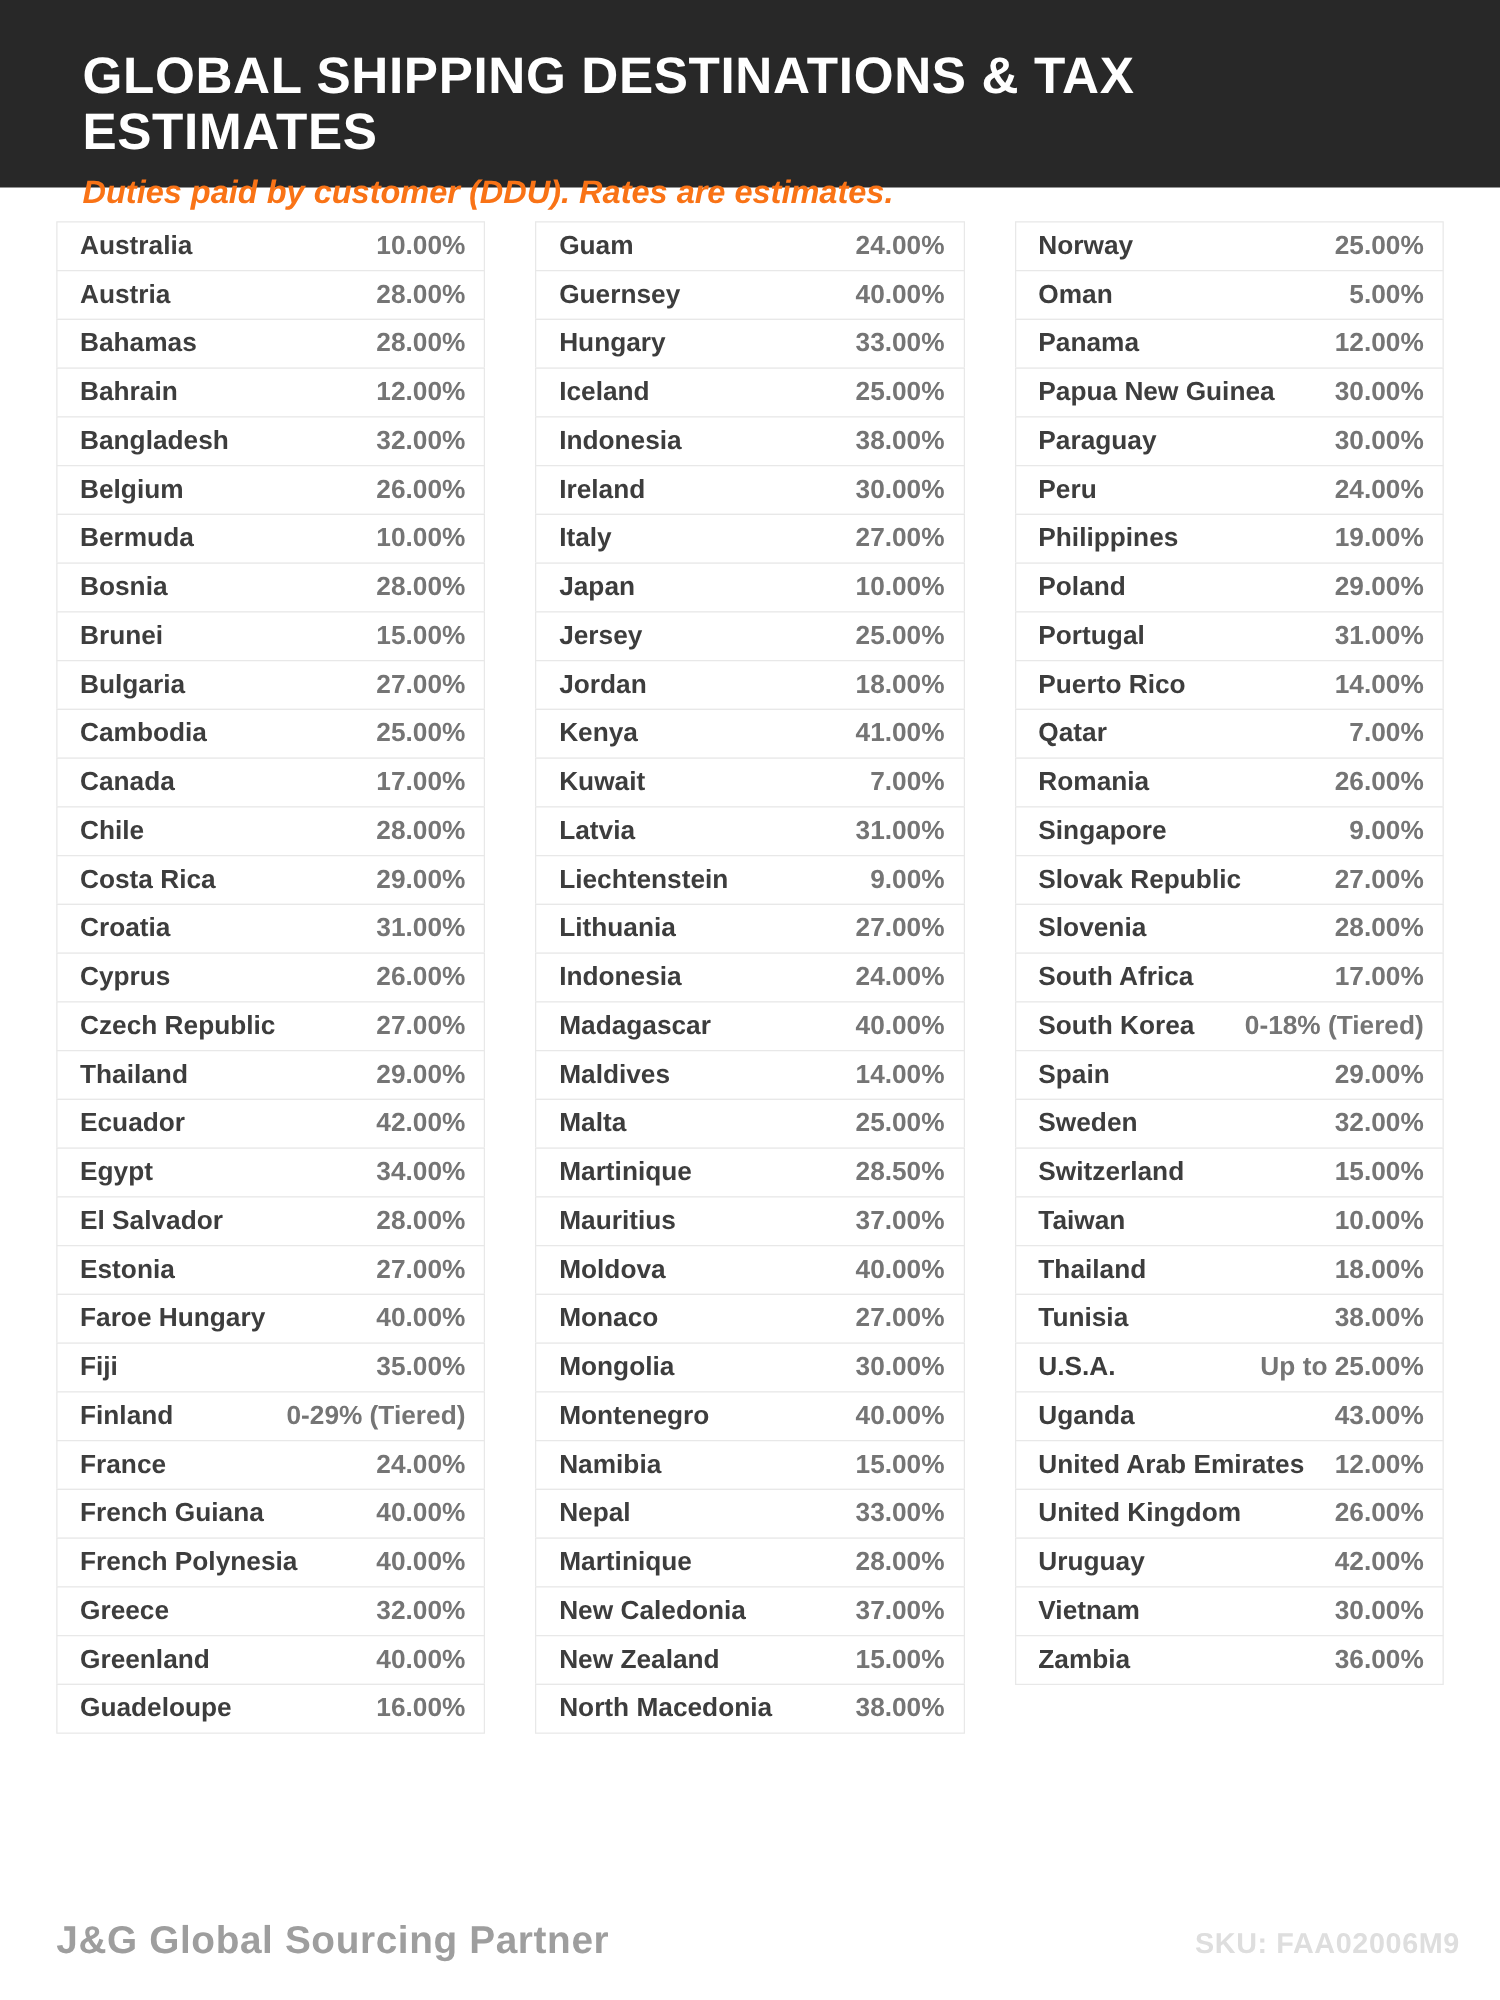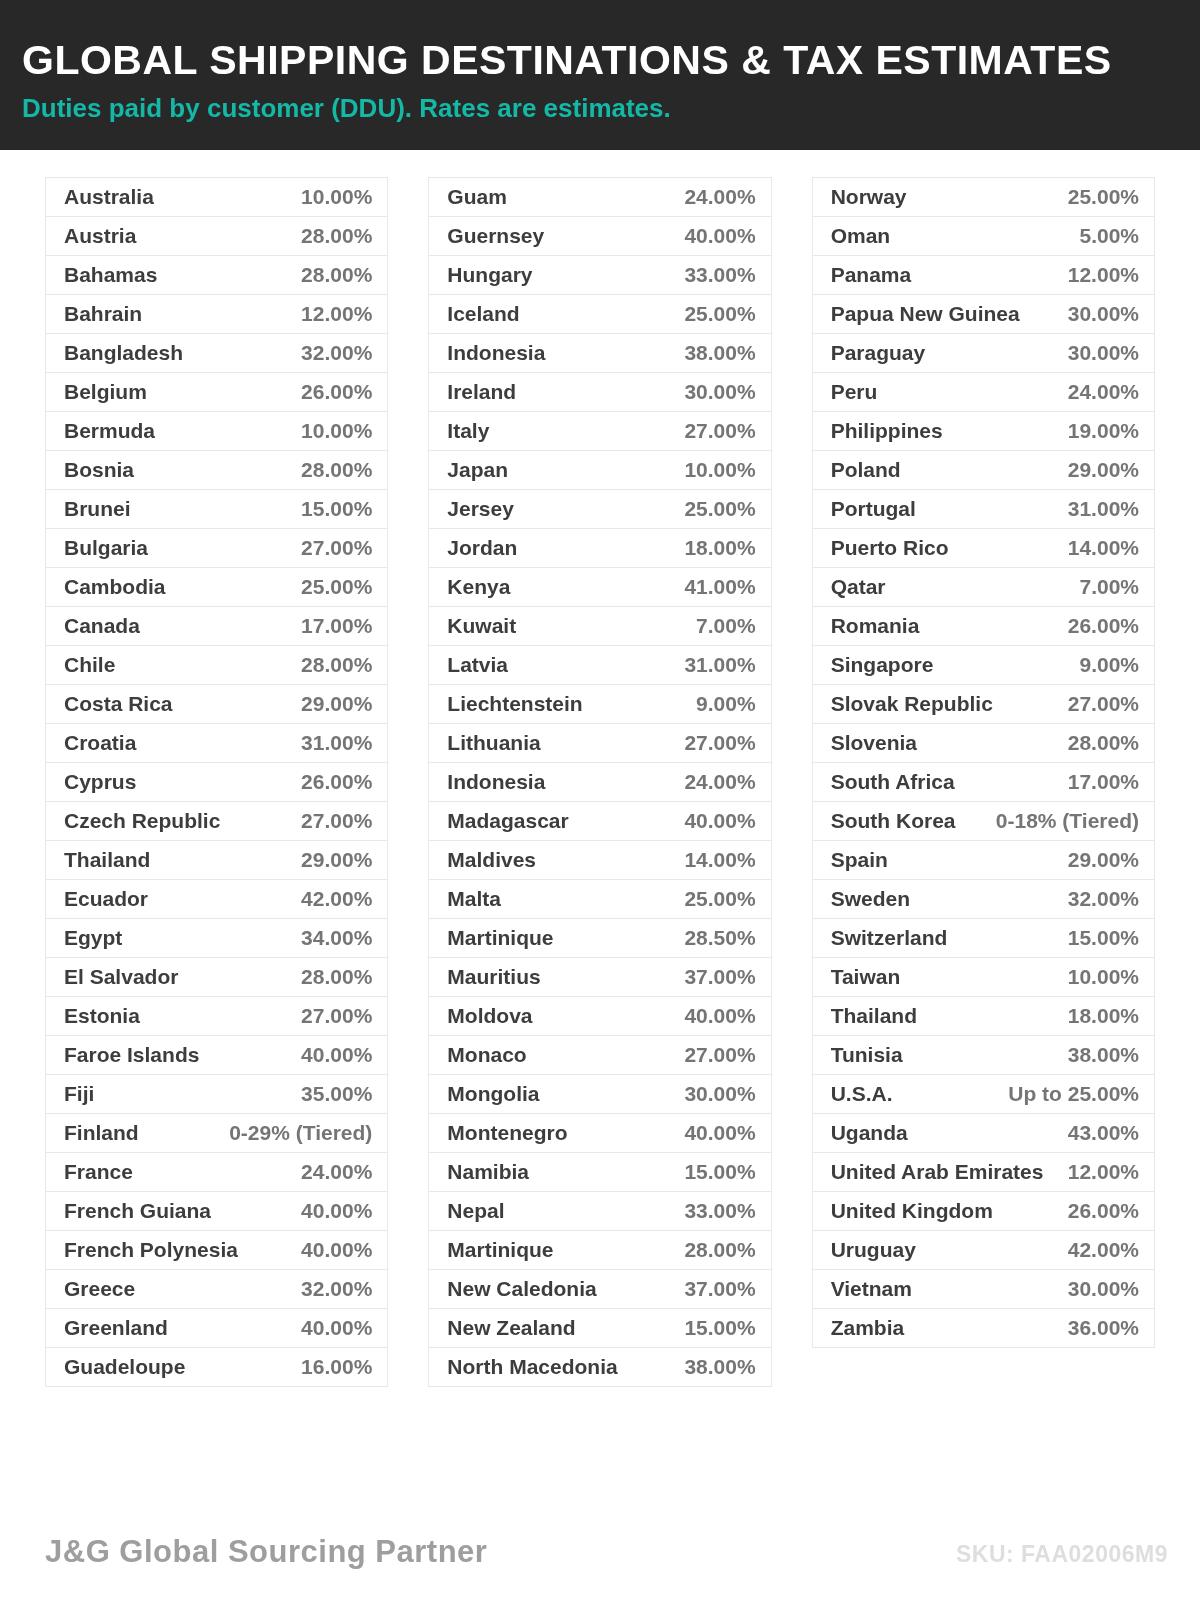--- a/index.html
+++ b/index.html
@@ -8,35 +8,36 @@
     height: 1600px;
     background: #ffffff;
     font-family: "Liberation Sans", sans-serif;
     position: relative;
     overflow: hidden;
   }
   .header {
     background: #282828;
     height: 150px;
     box-sizing: border-box;
-    padding: 38px 50px 0 22px;
+    padding: 38px 50px 0 66px;
   }
   .header .title {
     color: #ffffff;
     font-size: 41px;
     font-weight: bold;
     letter-spacing: 0.5px;
     line-height: 1.1;
     margin: 0;
   }
   .header .subtitle {
-    color: #14b8a6;
+    color: #f97316;
     font-size: 26px;
     font-weight: bold;
     margin-top: 10px;
+    font-style: italic;
   }
   .grid {
     margin-top: 28px;
     padding: 0 45px;
     display: grid;
     grid-template-columns: repeat(3, 1fr);
     column-gap: 40px;
     align-items: start;
   }
   .col { display: block; }
@@ -179,21 +180,21 @@
       </div>
       <div class="row">
         <span class="country">El Salvador</span>
         <span class="rate">28.00%</span>
       </div>
       <div class="row">
         <span class="country">Estonia</span>
         <span class="rate">27.00%</span>
       </div>
       <div class="row">
-        <span class="country">Faroe Islands</span>
+        <span class="country">Faroe Hungary</span>
         <span class="rate">40.00%</span>
       </div>
       <div class="row">
         <span class="country">Fiji</span>
         <span class="rate">35.00%</span>
       </div>
       <div class="row">
         <span class="country">Finland</span>
         <span class="rate">0-29% (Tiered)</span>
       </div>

